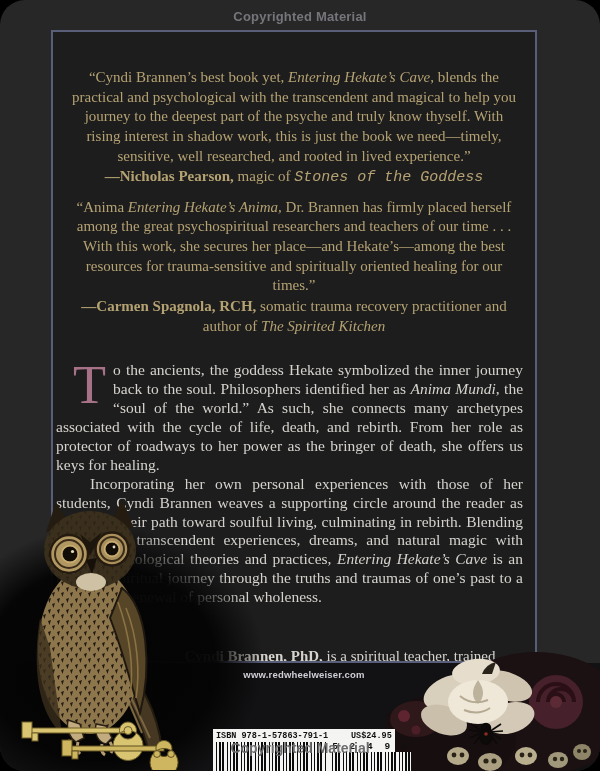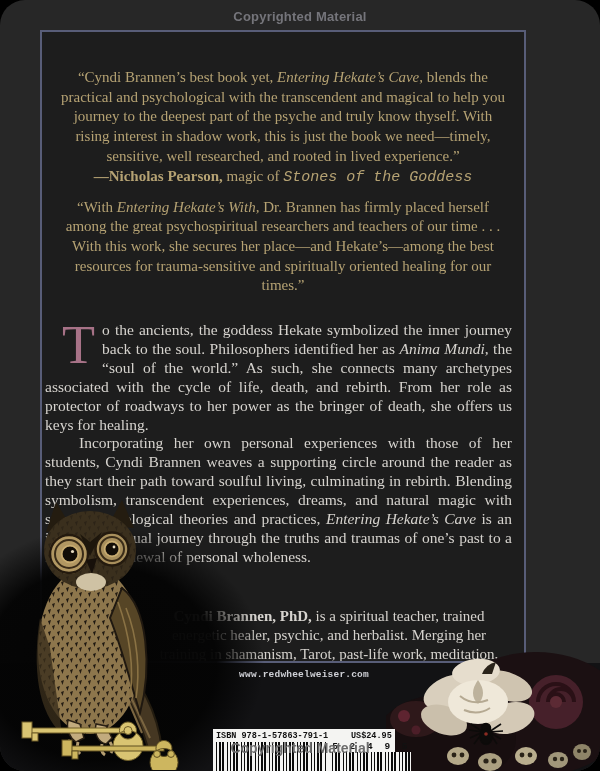--- a/index.html
+++ b/index.html
@@ -18,21 +18,21 @@
   .copyright-top{
     position:absolute; top:9px; left:0; width:100%; text-align:center;
     font-family:"Liberation Sans", sans-serif; font-weight:bold;
     font-size:13px; color:var(--copyright); letter-spacing:.2px; z-index:7;
   }
   .bottom-strip{
     position:absolute; left:0; top:663px; width:600px; height:108px;
     background:var(--strip); z-index:0;
   }
   .frame{
-    position:absolute; left:40px; top:30px; width:486px; height:633px;
+    position:absolute; left:51px; top:30px; width:486px; height:633px;
     border:2px solid var(--border); background:var(--frame-bg);
   }
   .frame-inner{position:relative; z-index:4; width:100%; height:100%; overflow:hidden;}
   .blurb{
     margin:36px 14px 0; text-align:center; color:var(--gold);
     font-size:15px; line-height:1.31;
   }
   .blurb .attr{margin-top:1px;}
   .blurb.second{margin-top:10px;}
   .description{
@@ -50,21 +50,21 @@
   }
   .owl-shadow{
     position:absolute; left:-90px; top:420px; width:400px; height:420px;
     background:radial-gradient(ellipse 52% 42% at 48% 58%, rgba(4,4,4,1) 0%, rgba(4,4,4,.96) 55%, rgba(4,4,4,0) 78%);
     z-index:5; pointer-events:none;
   }
   .owl{position:absolute; left:10px; top:498px; width:182px; height:272px; z-index:6;}
   .flowers{position:absolute; left:386px; top:644px; width:214px; height:127px; z-index:6;}
   .website{
     position:absolute; top:669px; left:154px; width:300px; text-align:center;
-    font-family:Liberation Mono, monospace; font-weight:bold; font-size:9.5px;
+    font-family:Liberation Sans, sans-serif; font-weight:bold; font-size:9.5px;
     color:#cfd0d6; z-index:7; letter-spacing:.2px;
   }
   .barcode-box{
     position:absolute; left:213px; top:685px; width:182px; height:56px;
     background:#f4f4f2; z-index:7; display:flex; padding:2px 3px; gap:4px;margin-top:44px;
   }
   .bc-left{width:124px; display:flex; flex-direction:column;}
   .bc-isbn{
     font-family:"Liberation Mono", monospace; font-weight:bold; font-size:8.5px;
     color:#111; text-align:center; letter-spacing:0; white-space:nowrap;
@@ -104,21 +104,22 @@
 
   <div class="frame">
     <div class="frame-inner">
 
       <div class="blurb">
         <div><span>“Cyndi Brannen’s best book yet, </span><span style="font-style: italic;">Entering Hekate’s Cave</span><span>, blends the practical and psychological with the transcendent and magical to help you journey to the deepest part of the psyche and truly know thyself. With rising interest in shadow work, this is just the book we need—timely, sensitive, well researched, and rooted in lived experience.”</span></div>
         <div class="attr"><span style="font-weight: bold; margin-top: 39px;">—Nicholas Pearson,</span><span> magic of </span><span style="font-style: italic; font-family: Liberation Mono, monospace;">Stones of the Goddess</span></div>
       </div>
 
       <div class="blurb second">
-        <div><span>“With </span><span style="font-style: italic;">Entering Hekate’s With,</span><span> Dr. Brannen has firmly placed herself among the great psychospiritual researchers and teachers of our time . . . With this work, she secures her place—and Hekate’s—among the best resources for trauma-sensitive and spiritually oriented healing for our times.”</span></div>
+        <div><span>“Anima </span><span style="font-style: italic;">Entering Hekate’s Anima,</span><span> Dr. Brannen has firmly placed herself among the great psychospiritual researchers and teachers of our time . . . With this work, she secures her place—and Hekate’s—among the best resources for trauma-sensitive and spiritually oriented healing for our times.”</span></div>
+        <div class="attr"><span style="font-weight: bold;">—Carmen Spagnola, RCH,</span><span> somatic trauma recovery practitioner and author of </span><span style="font-style: italic;">The Spirited Kitchen</span></div>
       </div>
 
       <p class="description"><span class="dropcap">T</span><span><span>o the ancients, the goddess Hekate symbolized the inner journey back to the soul. Philosophers identified her as </span><span style="font-style: italic;">Anima Mundi</span><span>, the “soul of the world.” As such, she connects many archetypes associated with the cycle of life, death, and rebirth. From her role as protector of roadways to her power as the bringer of death, she offers us keys for healing.</span></span></p>
 
       <p class="para2"><span>Incorporating her own personal experiences with those of her students, Cyndi Brannen weaves a supporting circle around the reader as they start their path toward soulful living, culminating in rebirth. Blending symbolism, transcendent experiences, dreams, and natural magic with sound psychological theories and practices, </span><span style="font-style: italic;">Entering Hekate’s Cave</span><span> is an in-depth spiritual journey through the truths and traumas of one’s past to a rebirth and renewal of personal wholeness.</span></p>
 
       <div class="bio"><span style="font-weight: bold;">Cyndi Brannen, PhD,</span><span> is a spiritual teacher, trained energetic healer, psychic, and herbalist. Merging her training in shamanism, Tarot, past-life work, meditation, and psychology, she teaches and writes about better living through witchcraft. Find her at </span></div>
 
     </div>
   </div>

